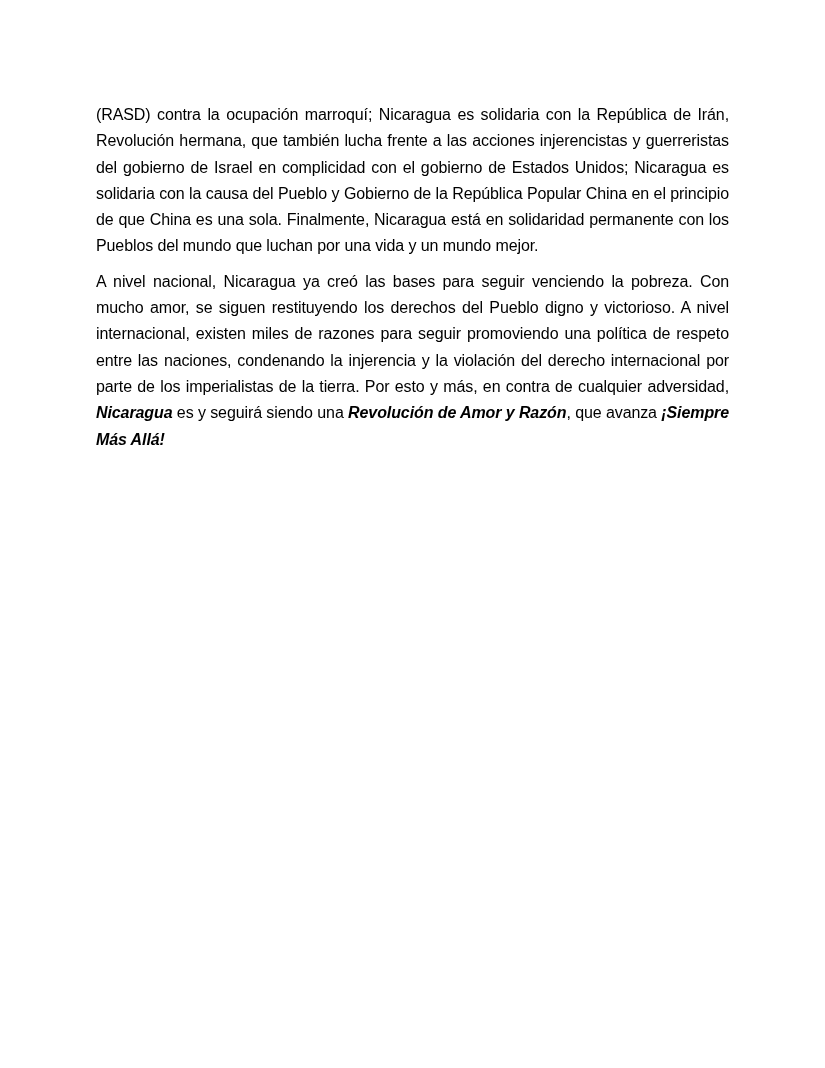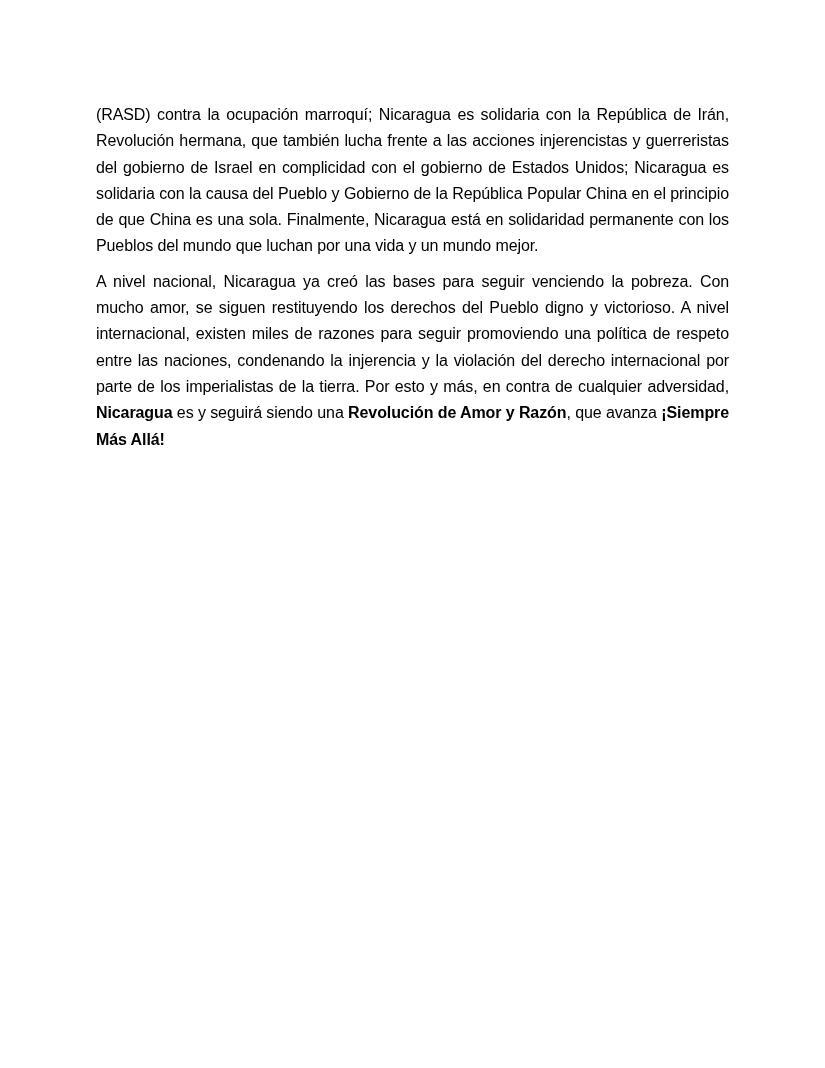--- a/index.html
+++ b/index.html
@@ -31,20 +31,21 @@
   }
   .text-block p {
     margin: 0 0 9px 0;
     padding: 0;
   }
   .text-block p:last-child {
     margin-bottom: 0;
   }
   .bold {
     font-weight: 700;
+    font-style: italic;
   }
 </style>
 </head>
 <body>
 
 <div class="page">
   <div class="text-block">
     <p><span>(RASD) contra la ocupación marroquí; Nicaragua es solidaria con la República de Irán, Revolución hermana, que también lucha frente a las acciones injerencistas y guerreristas del gobierno de Israel en complicidad con el gobierno de Estados Unidos; Nicaragua es solidaria con la causa del Pueblo y Gobierno de la República Popular China en el principio de que China es una sola. Finalmente, Nicaragua está en solidaridad permanente con los Pueblos del mundo que luchan por una vida y un mundo mejor.</span></p>
     <p><span>A nivel nacional, Nicaragua ya creó las bases para seguir venciendo la pobreza. Con mucho amor, se siguen restituyendo los derechos del Pueblo digno y victorioso. A nivel internacional, existen miles de razones para seguir promoviendo una política de respeto entre las naciones, condenando la injerencia y la violación del derecho internacional por parte de los imperialistas de la tierra. Por esto y más, en contra de cualquier adversidad, </span><span class="bold">Nicaragua</span><span> es y seguirá siendo una </span><span class="bold">Revolución de Amor y Razón</span><span>, que avanza </span><span class="bold">¡Siempre Más Allá!</span></p>
   </div>

